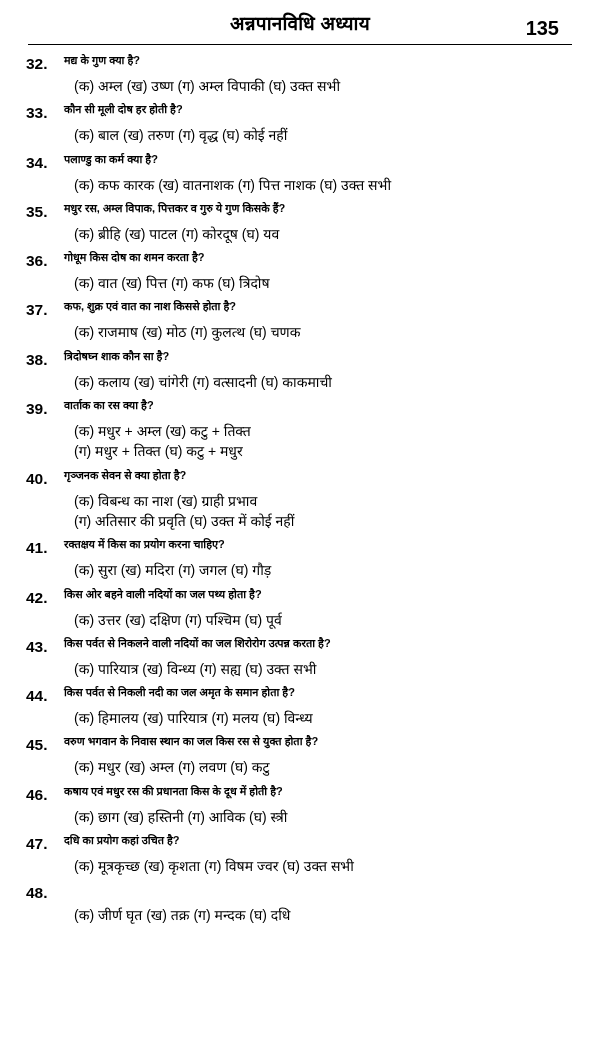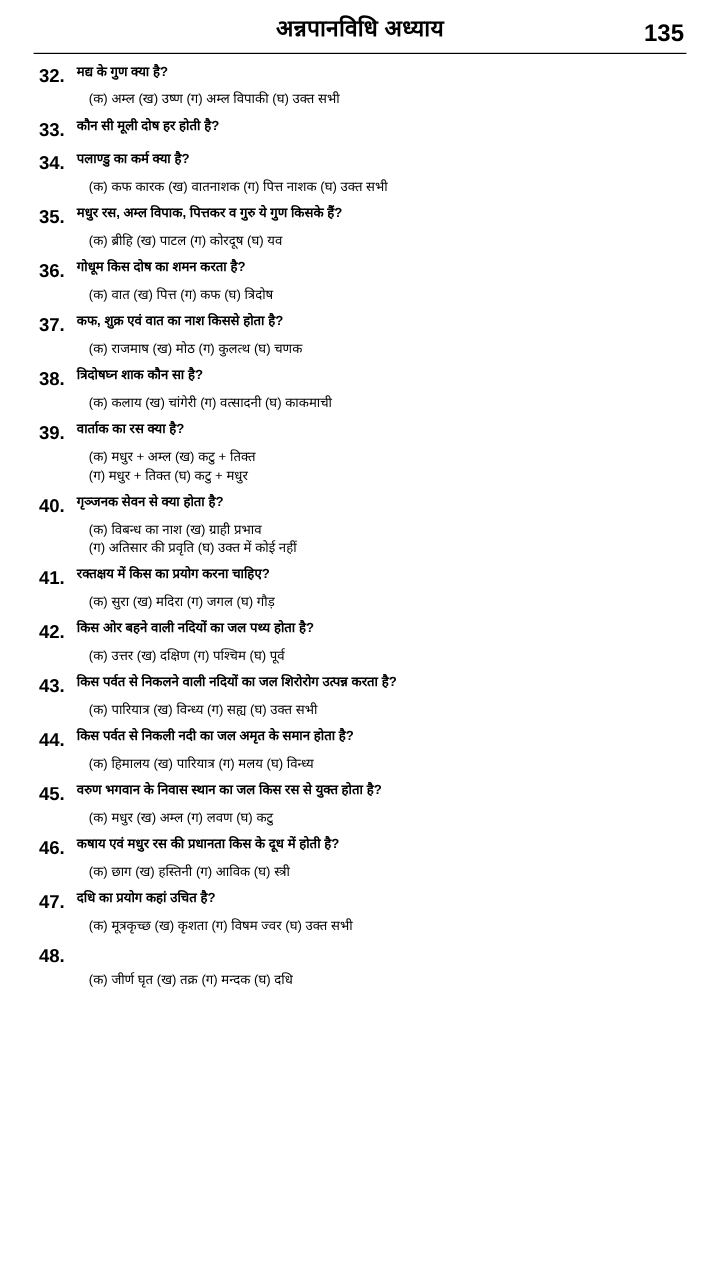--- a/index.html
+++ b/index.html
@@ -30,21 +30,21 @@
     height: 30px;
   }
   .header-title {
     font-size: 19px;
     font-weight: bold;
     font-family: "Liberation Sans", "DejaVu Sans", sans-serif;
     letter-spacing: 0.2px;
   }
   .page-number {
     position: absolute;
-    right: 4px;
+    right: 15px;
     bottom: 0;
     font-size: 20px;
     font-weight: bold;
     font-family: "Liberation Sans", "DejaVu Sans", sans-serif;
   }
   .rule {
     border-top: 1.6px solid #000;
     margin: 4px 2px 8px 2px;
   }
   .qlist {
@@ -53,37 +53,37 @@
   .qitem {
     margin-bottom: 6px;
   }
   .qrow {
     display: flex;
     align-items: flex-start;
   }
   .qnum {
     width: 38px;
     flex: 0 0 38px;
-    text-align: right;
+    text-align: left;
     padding-right: 10px;
     font-size: 15.5px;
     font-weight: bold;
     font-family: "Liberation Sans", "DejaVu Sans", sans-serif;
     line-height: 1.42;
     box-sizing: border-box;
   }
   .qtext {
     font-size: 11px;
     font-weight: bold;
     font-family: "Liberation Sans", "DejaVu Sans", sans-serif;
     line-height: 1.42;
   }
   .opts {
     margin-left: 48px;
-    font-size: 11px;
+    font-size: 14px;
     font-family: "Liberation Sans", "DejaVu Sans", sans-serif;
     line-height: 1.45;
     padding-top: 1px;
   }
   .optline {
     white-space: nowrap;
   }
 </style>
 </head>
 <body>
@@ -107,20 +107,23 @@
       <div class="opts">
         <div class="optline">(क) अम्ल (ख) उष्ण (ग) अम्ल विपाकी (घ) उक्त सभी</div>
       </div>
     </div>
 
     <div class="qitem">
       <div class="qrow">
         <div class="qnum">33.</div>
         <div class="qtext">कौन सी मूली दोष हर होती है?</div>
       </div>
+      <div class="opts">
+        <div class="optline">(क) बाल (ख) तरुण (ग) वृद्ध (घ) कोई नहीं</div>
+      </div>
     </div>
 
     <div class="qitem">
       <div class="qrow">
         <div class="qnum">34.</div>
         <div class="qtext">पलाण्डु का कर्म क्या है?</div>
       </div>
       <div class="opts">
         <div class="optline">(क) कफ कारक (ख) वातनाशक (ग) पित्त नाशक (घ) उक्त सभी</div>
       </div>

